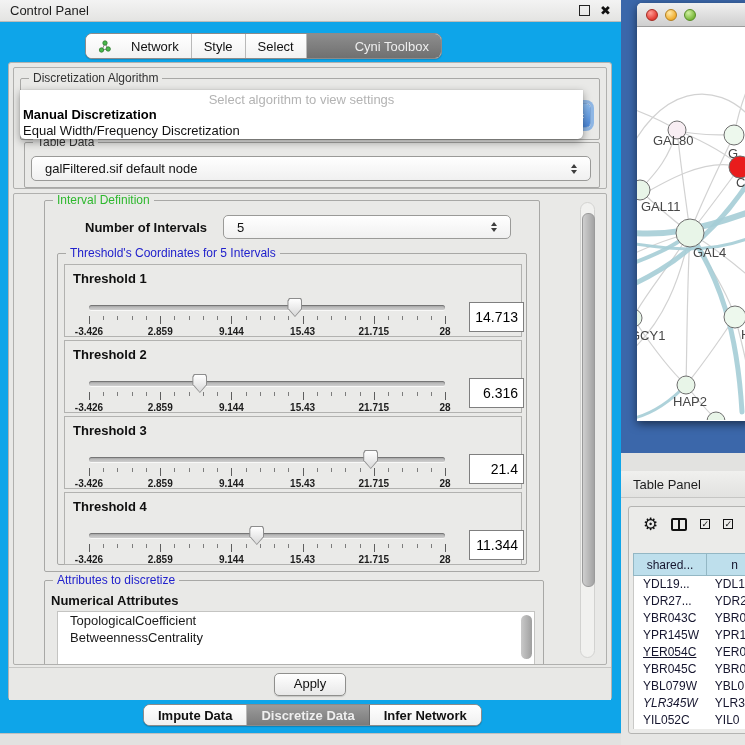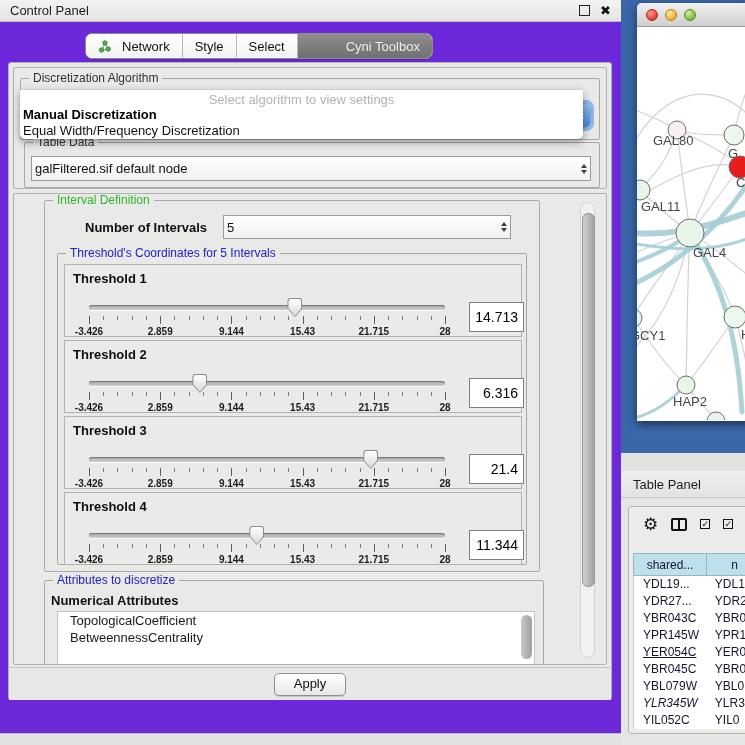--- a/index.html
+++ b/index.html
@@ -1,29 +1,29 @@
 <!DOCTYPE html>
 <html><head>
 <meta charset="utf-8">
 <style>
   html,body{margin:0;padding:0;}
   body{font-family:"Liberation Sans","DejaVu Sans",sans-serif;}
   #root{position:relative;width:745px;height:745px;background:#e2e2e0;overflow:hidden;font-size:13px;color:#111;}
 
   
-  #cp{position:absolute;left:0;top:0;width:621px;height:733px;background:#6d28d9;border-bottom:1px solid #c0c0be;}
+  #cp{position:absolute;left:0;top:0;width:621px;height:733px;background:#0ea5e9;border-bottom:1px solid #c0c0be;}
   #cp-titlebar{position:absolute;left:0;top:0;width:100%;height:22px;background:linear-gradient(#f3f3f3,#e4e4e2);border-bottom:1px solid #bcbcba;display:flex;align-items:center;padding:0 10px;box-sizing:border-box;}
   #cp-title{font-size:13px;color:#1d1d1d;}
   #cp-controls{margin-left:auto;display:flex;align-items:center;gap:10px;}
   .float-glyph{width:9px;height:9px;border:1.5px solid #222;display:inline-block;}
   .close-glyph{font-size:13px;font-weight:bold;color:#111;line-height:1;}
 
   
   #top-tabs{position:absolute;left:85px;top:33px;height:24px;display:flex;border:1px solid #8b8b8b;border-radius:7px;overflow:hidden;background:#fff;box-shadow:0 1px 1px rgba(0,0,0,.15);}
-  .seg{display:flex;align-items:center;justify-content:center;padding:0 12px;font-size:13px;border-right:1px solid #b9b9b9;background:linear-gradient(#ffffff,#f2f2f2);white-space:nowrap;gap:11px;}
+  .seg{display:flex;align-items:center;justify-content:center;padding:0 12px;font-size:13px;border-right:1px solid #b9b9b9;background:linear-gradient(#ffffff,#f2f2f2);white-space:nowrap;gap:20px;}
   .seg:last-child{border-right:none;}
   .seg.selected{background:linear-gradient(#8d8d8d,#707070);color:#eeeeee;border-right-color:#6a6a6a;padding-left:48px;}
   .net-icon{display:inline-block;width:13px;height:13px;}
 
   
   #cp-main{position:absolute;left:8px;top:62px;width:604px;height:638px;background:#e9e9e7;border:1px solid #b2b2b0;border-radius:3px;box-sizing:border-box;}
   .subpanel{position:absolute;background:#e9e9e7;border:1px solid #b0b0ae;border-radius:2px;box-sizing:border-box;}
   #subpanel-top{left:4px;top:4px;width:594px;height:122px;}
   #subpanel-settings{left:4px;top:130px;width:594px;height:472px;overflow:hidden;}
 
@@ -42,21 +42,21 @@
 
   
   #algo-popup{position:absolute;left:6px;top:22px;width:563px;height:49px;background:#ffffff;border-radius:0 0 5px 5px;box-shadow:0 3px 9px rgba(0,0,0,.38),0 0 1px rgba(0,0,0,.3);z-index:50;}
   #algo-placeholder{position:absolute;left:0;top:2px;width:100%;text-align:center;color:#b3b3b3;font-size:13px;}
   .algo-opt{position:absolute;left:3px;font-size:13px;white-space:nowrap;}
   #algo-opt-0{top:17px;font-weight:bold;color:#000;}
   #algo-opt-1{top:33px;color:#111;}
 
   
   #grp-tabledata{left:10px;top:74px;width:576px;height:46px;}
-  .combo{display:flex;align-items:center;background:linear-gradient(#ffffff,#f0f0f0);border:1px solid #9a9a98;border-radius:0;font-size:13px;padding:0 3px;box-sizing:border-box;color:#111;}
+  .combo{display:flex;align-items:center;background:linear-gradient(#ffffff,#f0f0f0);border:1px solid #9a9a98;border-radius:5px;font-size:13px;padding:0 13px;box-sizing:border-box;color:#111;}
   .updown{margin-left:auto;display:flex;flex-direction:column;gap:2px;}
   .updown .u{width:0;height:0;border-left:3.5px solid transparent;border-right:3.5px solid transparent;border-bottom:4px solid #3d3d3d;}
   .updown .d{width:0;height:0;border-left:3.5px solid transparent;border-right:3.5px solid transparent;border-top:4px solid #3d3d3d;}
   #tabledata-combo{position:absolute;left:6px;top:13px;width:560px;height:25px;}
 
   
   #grp-interval{left:30px;top:6px;width:496px;height:372px;}
   #num-intervals-label{position:absolute;left:40px;top:19px;font-weight:bold;font-size:13px;}
   #num-intervals-combo{position:absolute;left:178px;top:14px;width:288px;height:24px;}
 
@@ -415,20 +415,31 @@
         <div id="settings-scrollbar">
           <div id="settings-thumb"></div>
         </div>
       </div>
 
       <div id="cp-footer">
         <div id="apply-btn">Apply</div>
       </div>
     </div>
 
+    <div id="bottom-tabs">
+      <div class="bseg">
+        <span>Impute Data</span>
+      </div>
+      <div class="bseg selected">
+        <span>Discretize Data</span>
+      </div>
+      <div class="bseg">
+        <span>Infer Network</span>
+      </div>
+    </div>
   </div>
 
   <div id="desktop">
     <div id="net-window">
       <div id="net-titlebar">
         <span class="tl red"></span>
         <span class="tl yellow"></span>
         <span class="tl green"></span>
       </div>
       <div id="net-canvas">

